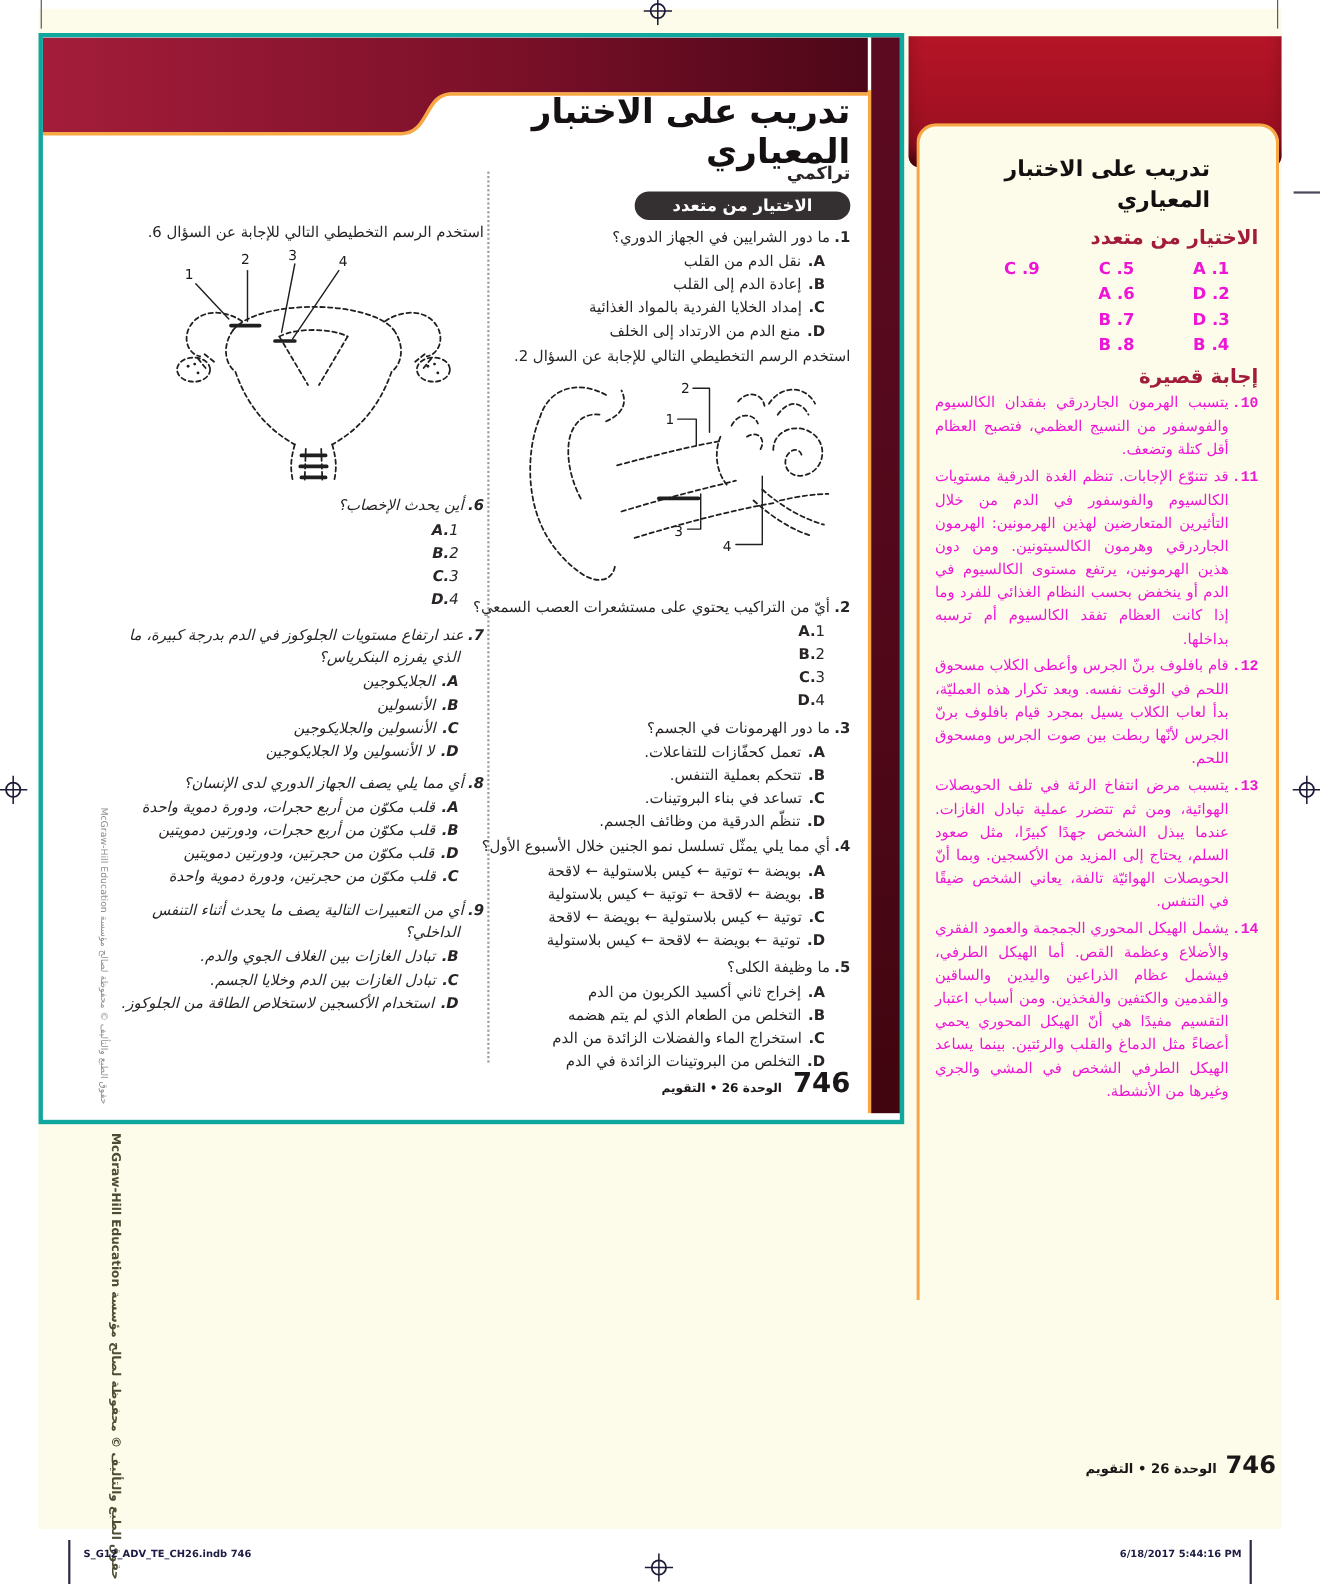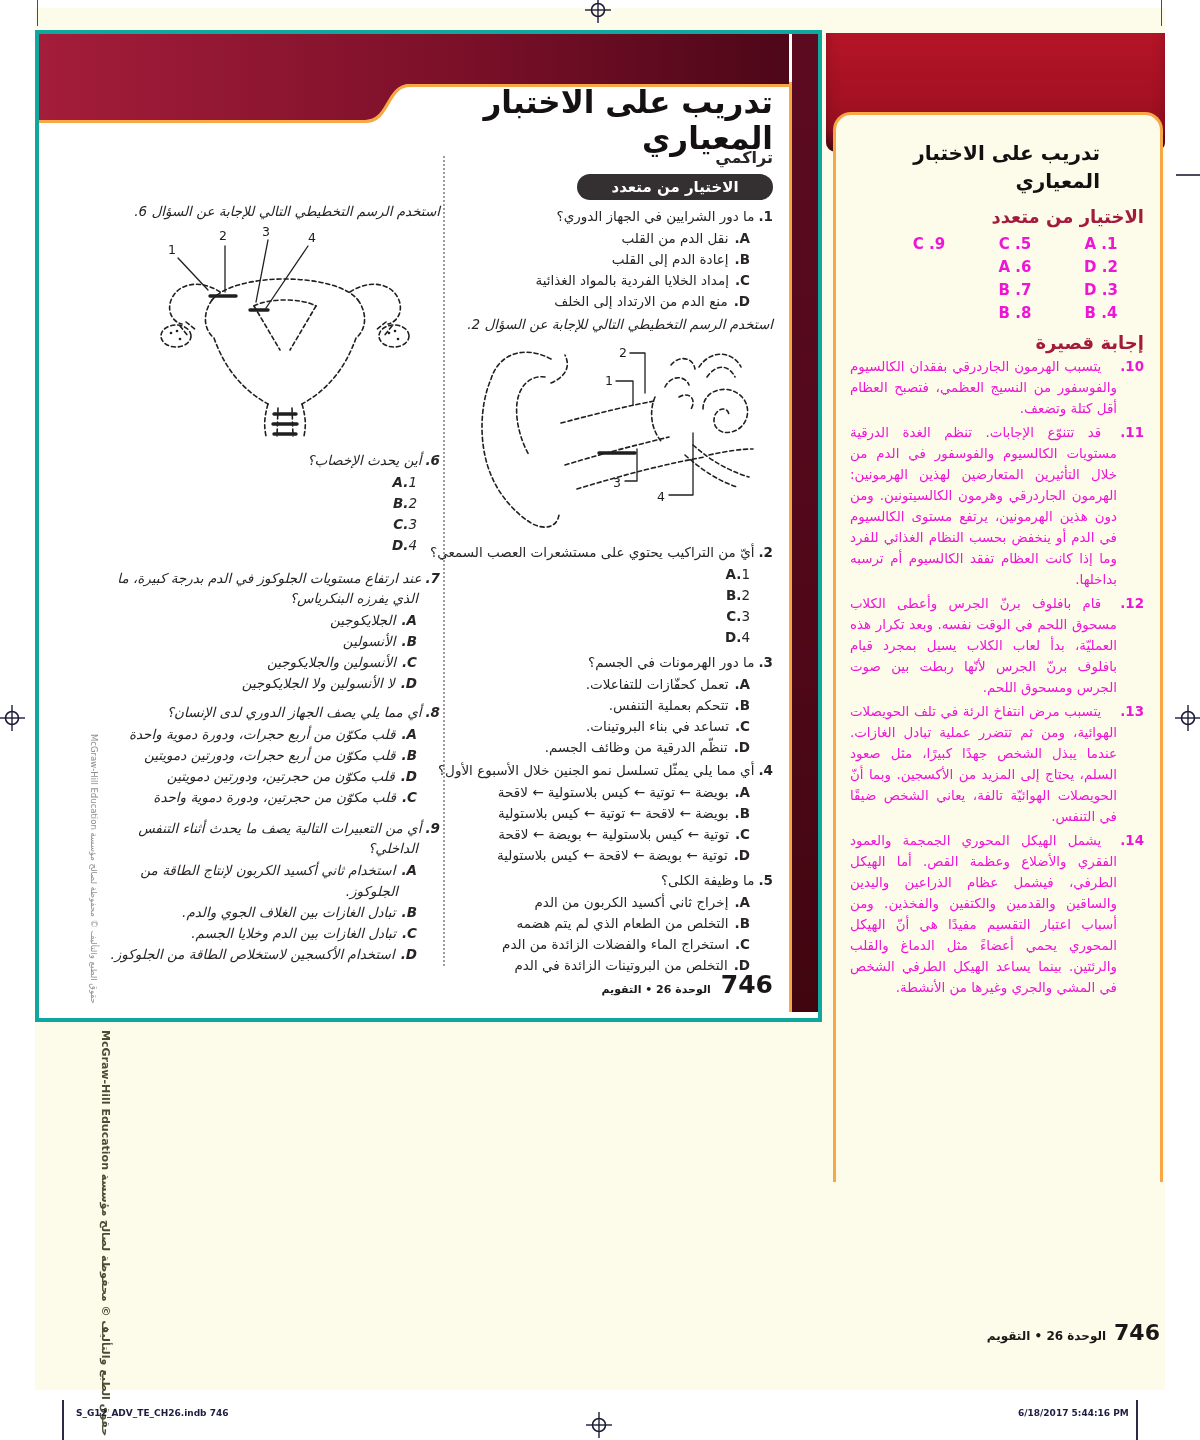--- a/index.html
+++ b/index.html
@@ -27,21 +27,21 @@
          border-radius:13px;color:#ffffff;font-size:15px;font-weight:bold;direction:rtl;
          text-align:center;line-height:26px;}
   
   .q{position:absolute;direction:rtl;text-align:right;color:#292526;font-size:13.5px;}
   .rc{right:45px;width:345px;}
   .lc{left:61px;width:340px;font-style:italic;}
   .qhead{line-height:20px;padding-right:22px;text-indent:-22px;margin-bottom:2px;}
   .qn{font-weight:bold;margin-left:4px;}
   .opt{line-height:21px;padding-right:42px;text-indent:-19px;}
   .ol{font-weight:bold;margin-left:6px;}
-  .note{position:absolute;direction:rtl;text-align:right;font-size:13.5px;color:#292526;line-height:19px;font-style:italic;}
+  .note{position:absolute;direction:rtl;text-align:right;font-size:13.5px;color:#292526;line-height:19px;}
   .diag{position:absolute;}
   .diag path,.diag ellipse{fill:none;stroke:#1f1f1f;stroke-width:1.6;stroke-dasharray:4 3;stroke-linecap:round;}
   .diag .solid{stroke-dasharray:none;stroke-width:1.3;}
   .diag .bold{stroke-dasharray:none;stroke-width:3.4;}
   .diag text{font-size:12.5px;fill:#1b1b1b;font-family:"DejaVu Sans",sans-serif;}
   .diag circle{fill:#1f1f1f;stroke:none;}
   .pg-footer{position:absolute;right:45px;top:936px;direction:rtl;color:#1b1718;}
   .pg-footer .big{font-size:25px;font-weight:bold;}
   .pg-footer .small{font-size:11px;font-weight:bold;margin-right:10px;}
   .vcopy{position:absolute;white-space:nowrap;transform:rotate(90deg);transform-origin:top left;direction:rtl;}
@@ -55,21 +55,21 @@
   .side-tab{position:absolute;left:833px;top:112px;width:330px;height:1070px;
             box-sizing:border-box;border:3px solid #f7a844;border-bottom:none;
             border-radius:18px 18px 0 0;background:#fdfbe9;padding:24px 16px 0 14px;}
   .sb-title{direction:rtl;text-align:right;font-size:20px;font-weight:bold;color:#141011;
             line-height:1.42;width:250px;}
   .sb-h{direction:rtl;text-align:right;font-size:18px;font-weight:bold;color:#a21b3a;margin-top:10px;}
   .ans-grid{display:grid;grid-template-columns:repeat(3,86px);direction:rtl;margin-top:8px;
             row-gap:5px;justify-items:center;font-size:15px;font-weight:bold;color:#ee16d6;}
   .sa-item{direction:rtl;text-align:justify;font-size:13.4px;line-height:21px;color:#ee16d6;
            padding-right:27px;text-indent:-27px;margin-top:3px;}
-  .sa-item b{margin-left:19px;}
+  .sa-item b{margin-left:3px;font-family:Liberation Mono, monospace;}
   .cream-footer{position:absolute;right:40px;top:1320px;direction:rtl;color:#1b1718;}
   .cream-footer .big{font-size:22px;font-weight:bold;}
   .cream-footer .small{font-size:12px;font-weight:bold;margin-right:8px;}
   
   .tick{position:absolute;width:2px;height:40px;background:#2b2b44;top:1400px;}
   .printinfo{position:absolute;top:1408px;font-size:9px;font-weight:bold;color:#1c1c44;}
 </style>
 </head>
 <body>
 
@@ -226,21 +226,20 @@
   <div class="q lc" style="top:668px">
     <div class="qhead"><b class="qn">8.</b><span>أي مما يلي يصف الجهاز الدوري لدى الإنسان؟</span></div>
     <div class="opt"><b class="ol">A.</b><span>قلب مكوّن من أربع حجرات، ودورة دموية واحدة</span></div>
     <div class="opt"><b class="ol">B.</b><span>قلب مكوّن من أربع حجرات، ودورتين دمويتين</span></div>
     <div class="opt"><b class="ol">D.</b><span>قلب مكوّن من حجرتين، ودورتين دمويتين</span></div>
     <div class="opt"><b class="ol">C.</b><span>قلب مكوّن من حجرتين، ودورة دموية واحدة</span></div>
   </div>
 
   <div class="q lc" style="top:784px">
     <div class="qhead"><b class="qn">9.</b><span>أي من التعبيرات التالية يصف ما يحدث أثناء التنفس الداخلي؟</span></div>
-    <div class="opt"><b class="ol">A.</b><span>استخدام ثاني أكسيد الكربون لإنتاج الطاقة من الجلوكوز.</span></div>
     <div class="opt"><b class="ol">B.</b><span>تبادل الغازات بين الغلاف الجوي والدم.</span></div>
     <div class="opt"><b class="ol">C.</b><span>تبادل الغازات بين الدم وخلايا الجسم.</span></div>
     <div class="opt"><b class="ol">D.</b><span>استخدام الأكسجين لاستخلاص الطاقة من الجلوكوز.</span></div>
   </div>
 
   <div class="pg-footer">
     <span class="big">746</span><span class="small">الوحدة 26 • التقويم</span>
   </div>
 
   <div class="vcopy inner" style="left:60px;top:700px">حقوق الطبع والتأليف © محفوظة لصالح مؤسسة McGraw-Hill Education</div>

